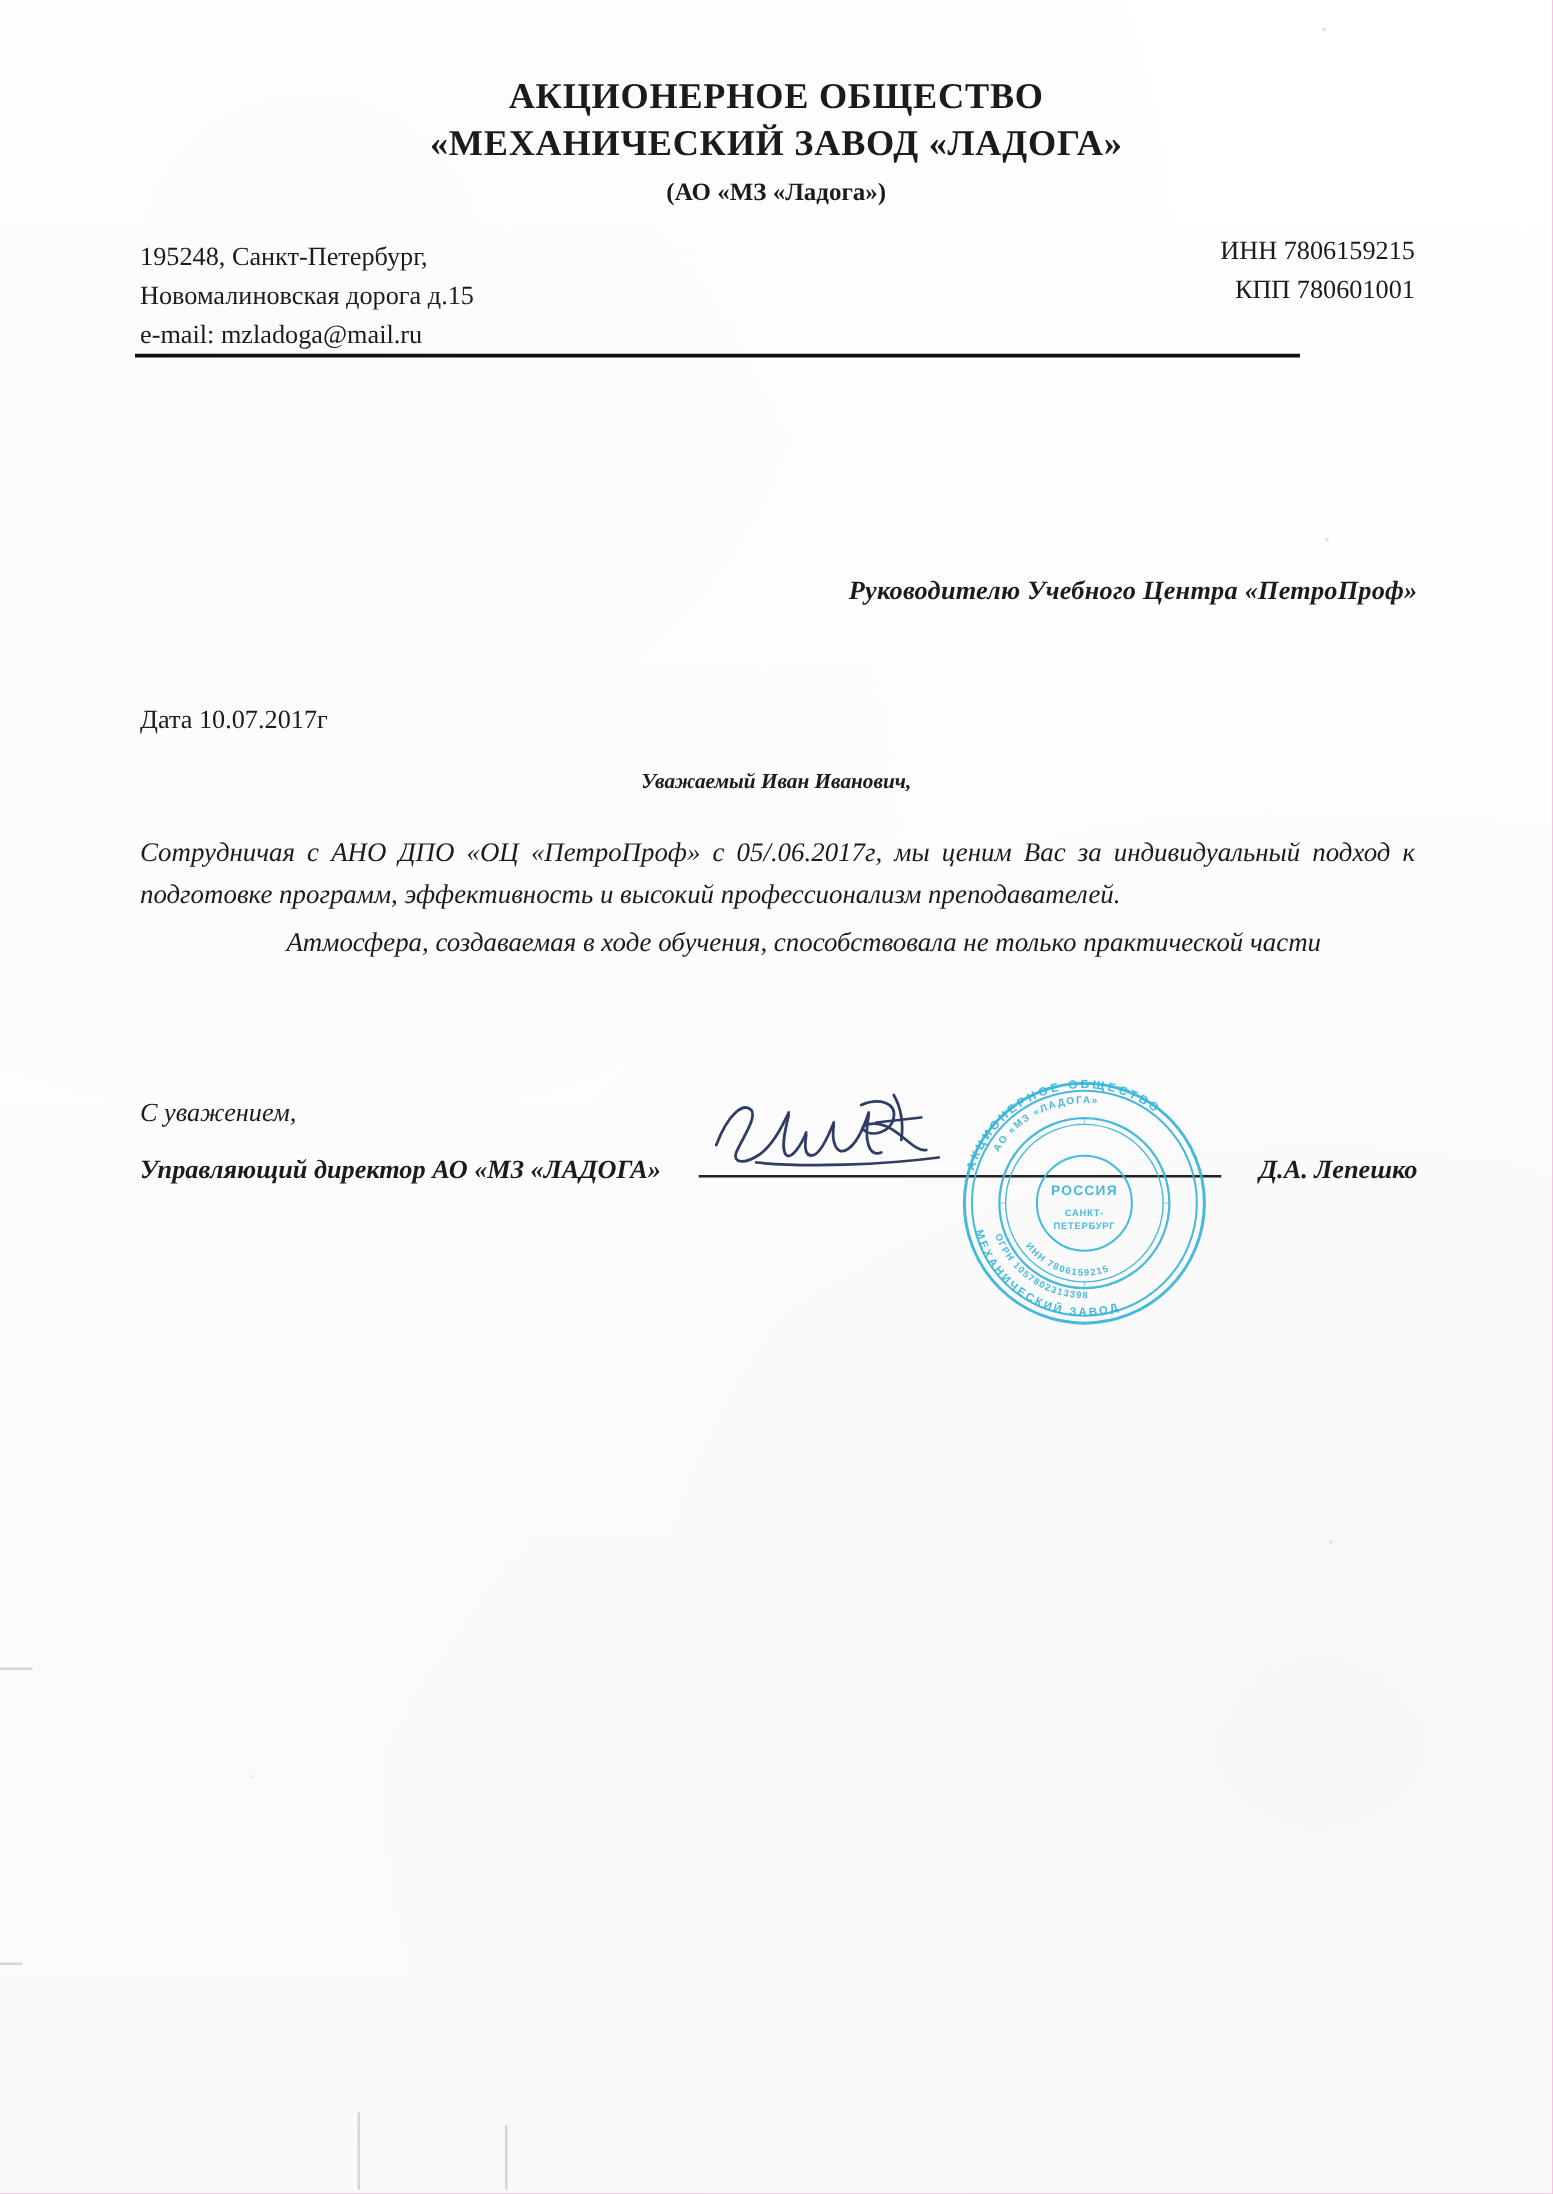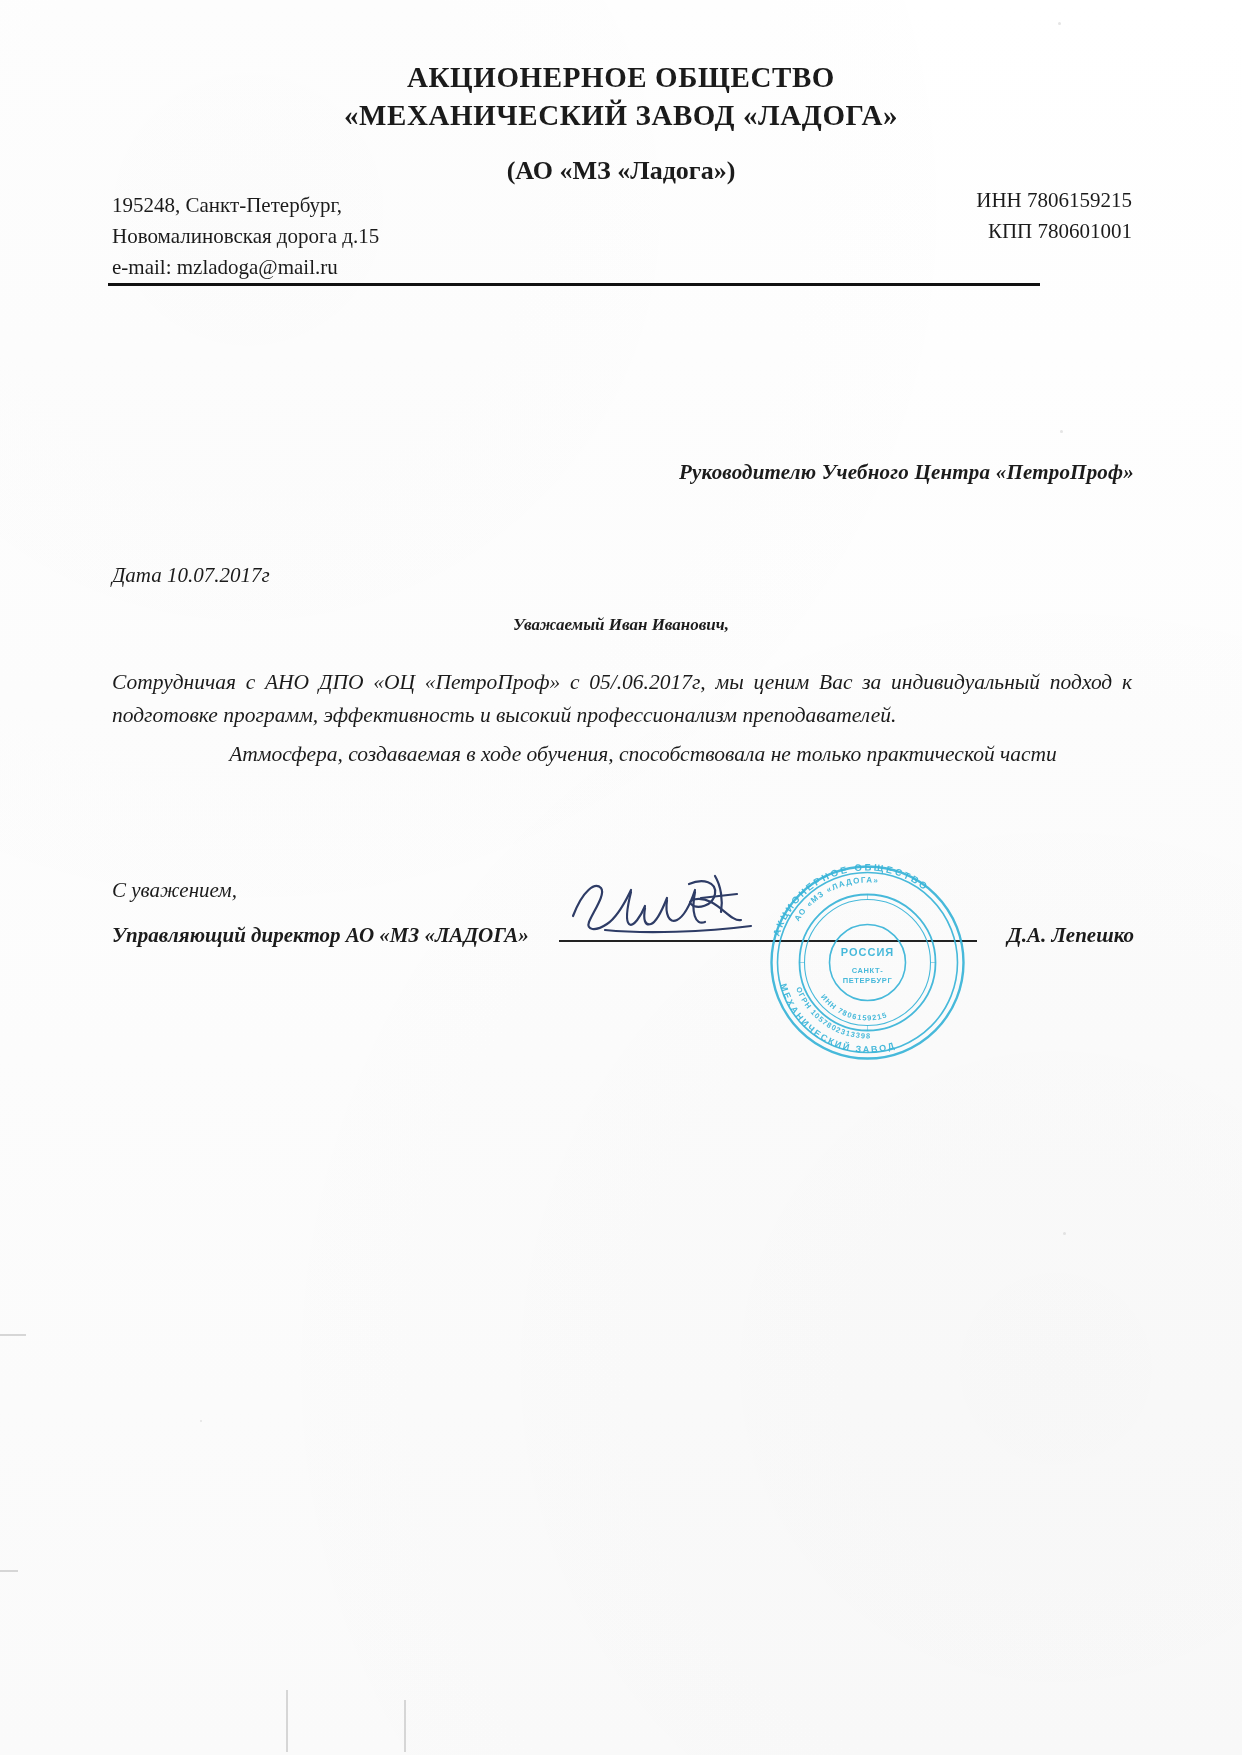--- a/index.html
+++ b/index.html
@@ -51,23 +51,23 @@
   }
   .org-line1, .org-line2 {
     font-weight: bold;
     font-size: 29px;
     letter-spacing: .6px;
     line-height: 38px;
   }
   .org-line2 { }
   .org-short {
     font-weight: bold;
-    font-size: 26px;
+    font-size: 20px;
     line-height: 40px;
-    margin-top: 17px;
+    margin-top: 0;
   }
 
   
   .contact-block {
     position: absolute;
     top: 190px;
     left: 112px;
     font-size: 21px;
     line-height: 31px;
   }
@@ -99,21 +99,20 @@
     font-size: 21px;
     letter-spacing: .2px;
     margin-left: 10px;
   }
 
   
   .date-line {
     position: absolute;
     top: 563px;
     left: 112px;
-    font-style: italic;
     font-size: 21px;
   }
 
   
   .salutation {
     position: absolute;
     top: 615px;
     left: 0;
     right: 0;
     text-align: center;

